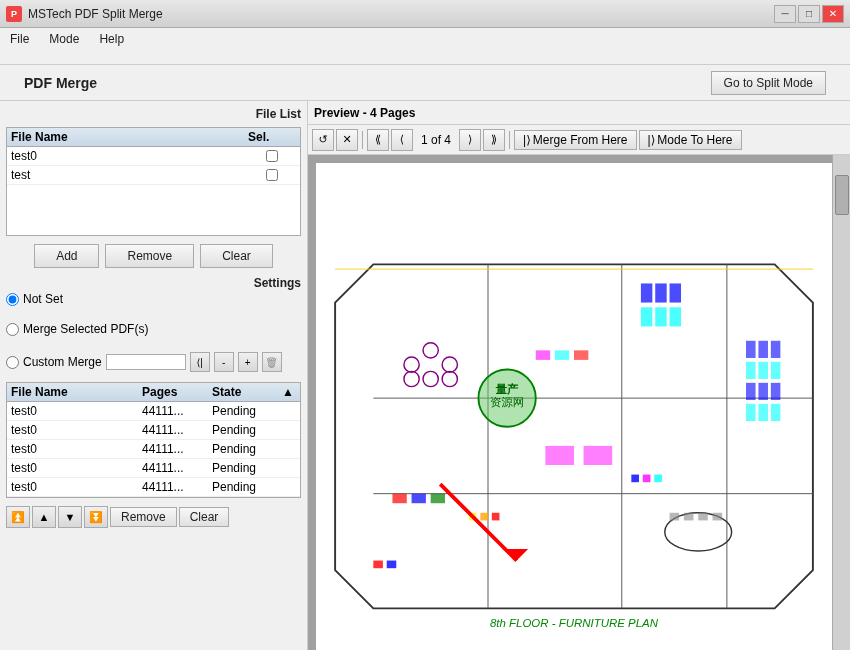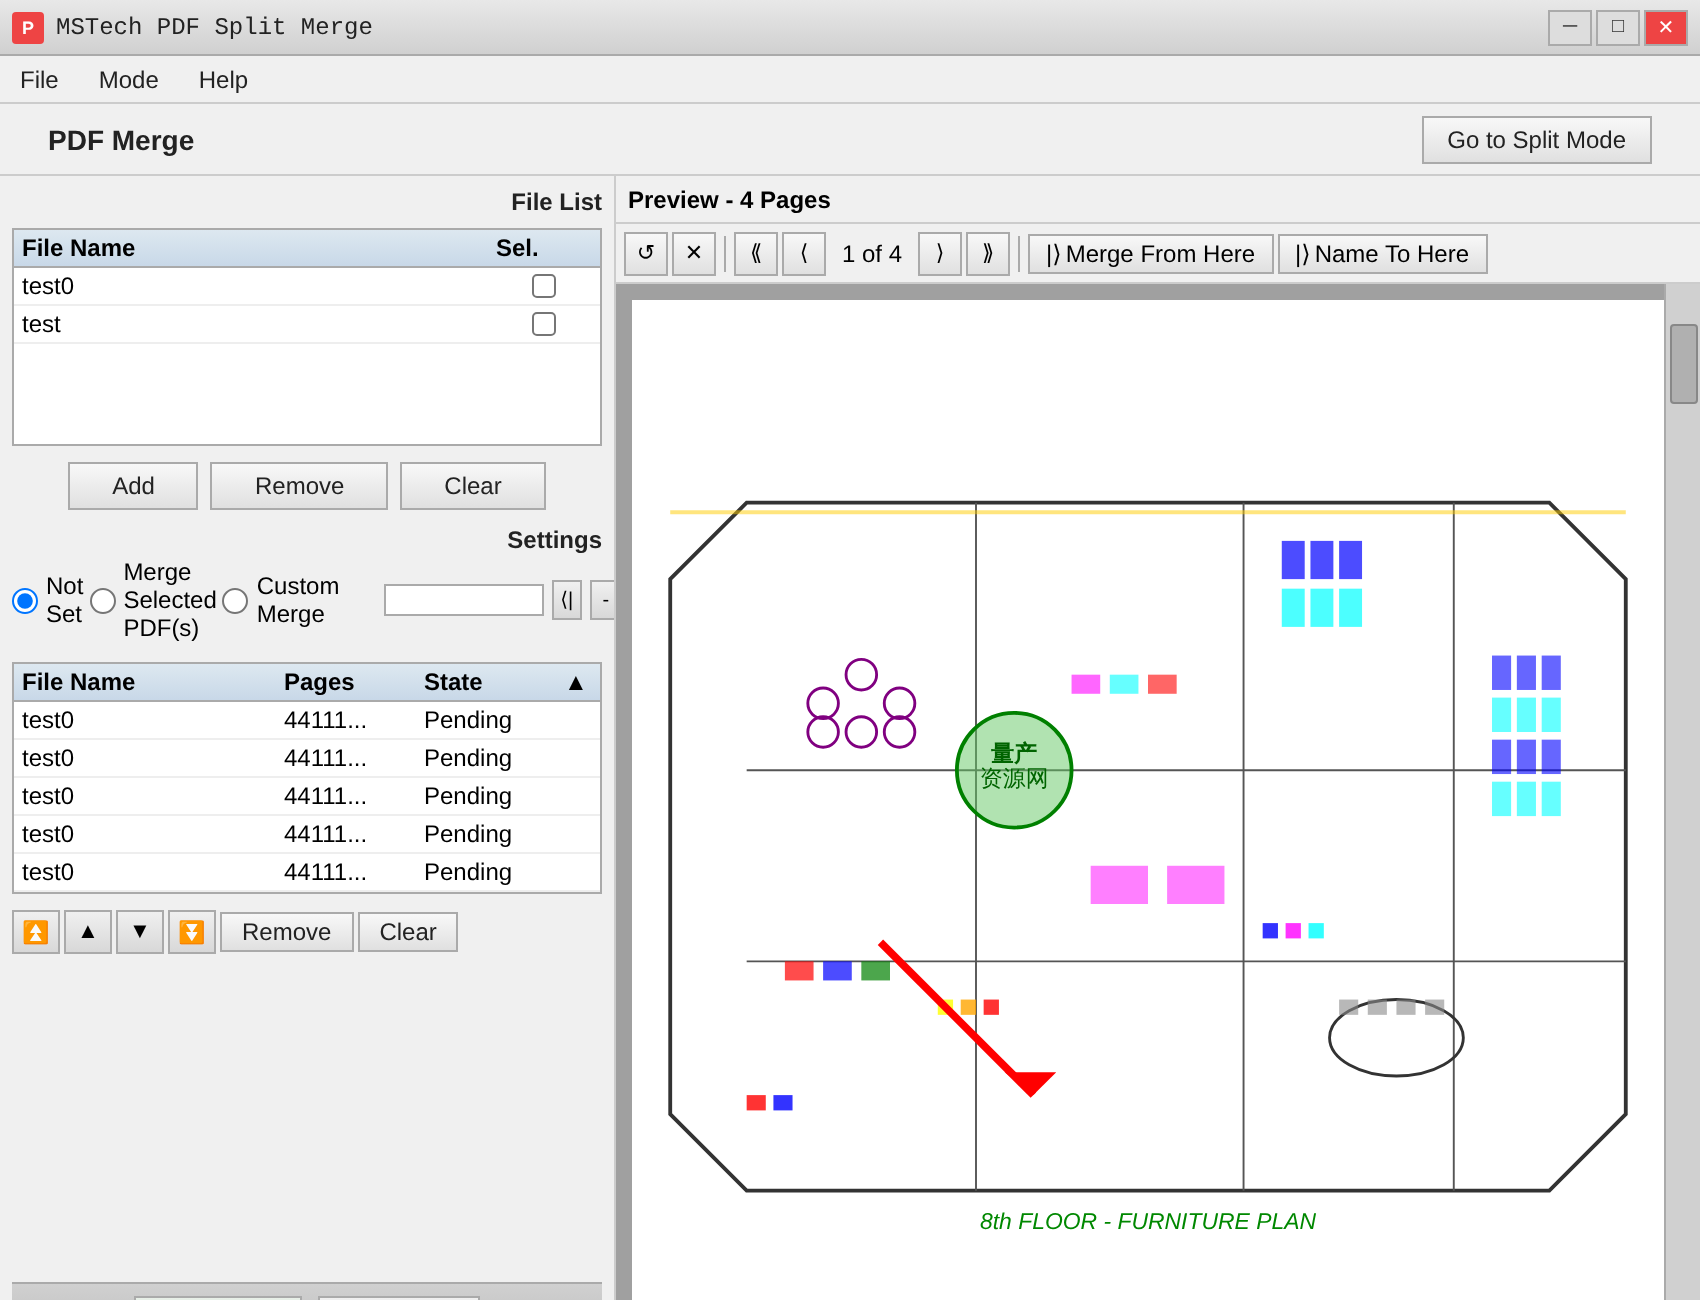--- a/index.html
+++ b/index.html
@@ -13,37 +13,37 @@
       padding: 4px 6px;
       height: 28px;
       user-select: none;
     }
     .title-bar-icon {
       width: 16px; height: 16px; margin-right: 6px;
       background: #e44; border-radius: 2px;
       display: inline-flex; align-items: center; justify-content: center;
       color: white; font-weight: bold; font-size: 9px;
     }
-    .title-bar-text { flex: 1; font-size: 12px; color: #222; font-family: Liberation Mono, monospace; }
+    .title-bar-text { flex: 1; font-size: 12px; color: #222; }
     .title-bar-buttons { display: flex; gap: 2px; }
     .title-btn {
       width: 22px; height: 18px; background: #ddd;
       border: 1px solid #aaa; cursor: pointer;
       display: flex; align-items: center; justify-content: center;
       font-size: 10px; color: #333;
     }
     .title-btn.close { background: #e44; color: white; }
 
     .menu-bar {
       background: #f0f0f0;
       border-bottom: 1px solid #ccc;
       display: flex;
       padding: 2px 6px;
-      height: 24px;
-      align-items: flex-end;
+      height: 37px;
+      align-items: flex-start;
       gap: 12px;
     }
     .menu-item { color: #222; cursor: pointer; padding: 2px 4px; font-size: 12px; }
 
     .main-container { display: flex; flex-direction: column; height: calc(650px - 52px); }
 
     .page-header {
       background: #f0f0f0;
       border-bottom: 1px solid #ccc;
       padding: 4px 24px;
@@ -107,21 +107,21 @@
       padding: 4px 21px;
       background: linear-gradient(to bottom, #f8f8f8, #e0e0e0);
       border: 1px solid #aaa;
       cursor: pointer;
       font-size: 12px;
       color: #222;
       min-width: 60px;
     }
 
     .settings-section { margin-top: 0; }
-    .radio-group { display: flex; flex-direction: row; gap: 3px; margin-bottom: 4px; }
+    .radio-group { display: flex; flex-direction: column; gap: 16px; margin-bottom: 4px; }
     .radio-row { display: flex; align-items: center; gap: 4px; }
     .radio-row input[type="radio"] { width: 13px; height: 13px; }
     .custom-merge-row { display: flex; align-items: center; gap: 4px; }
     .custom-merge-input {
       border: 1px solid #aaa;
       padding: 1px 4px;
       width: 80px;
       font-size: 11px;
     }
     .small-btn {
@@ -421,21 +421,21 @@
         <span class="page-indicator">1 of 4</span>
         <button class="preview-toolbar-btn" title="Next page">⟩</button>
         <button class="preview-toolbar-btn" title="Last page">⟫</button>
         <div class="separator"></div>
         <button class="merge-from-btn">
           <span>|⟩</span>
           <span>Merge From Here</span>
         </button>
         <button class="merge-to-btn">
           <span>|⟩</span>
-          <span>Name To Here</span>
+          <span>Mode To Here</span>
         </button>
       </div>
 
       <div class="preview-canvas">
         <div class="preview-image-area">
 
           <svg class="floor-plan" viewBox="0 0 540 450" xmlns="http://www.w3.org/2000/svg">
 
             <rect width="540" height="450" fill="white"></rect>
 

